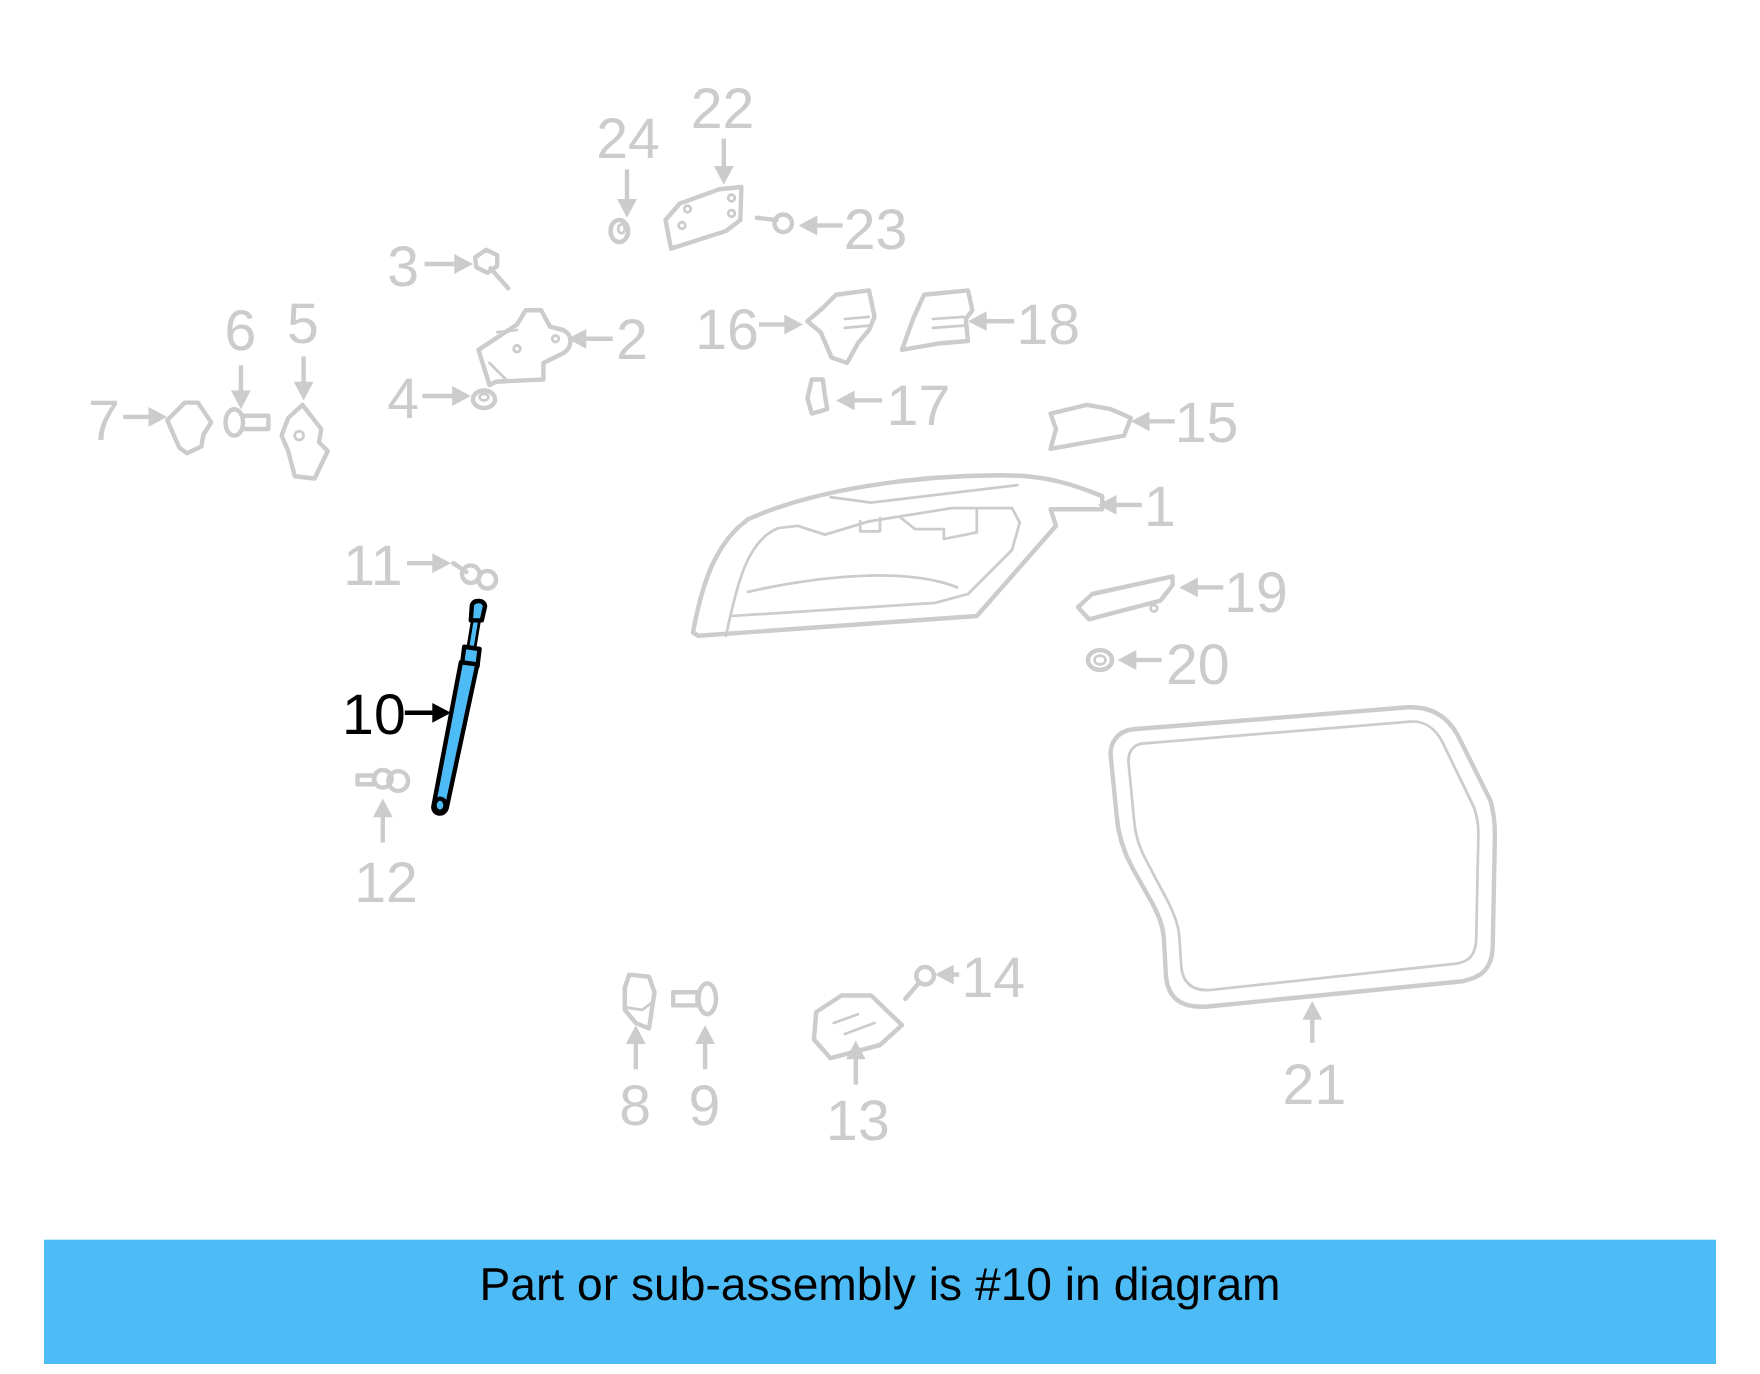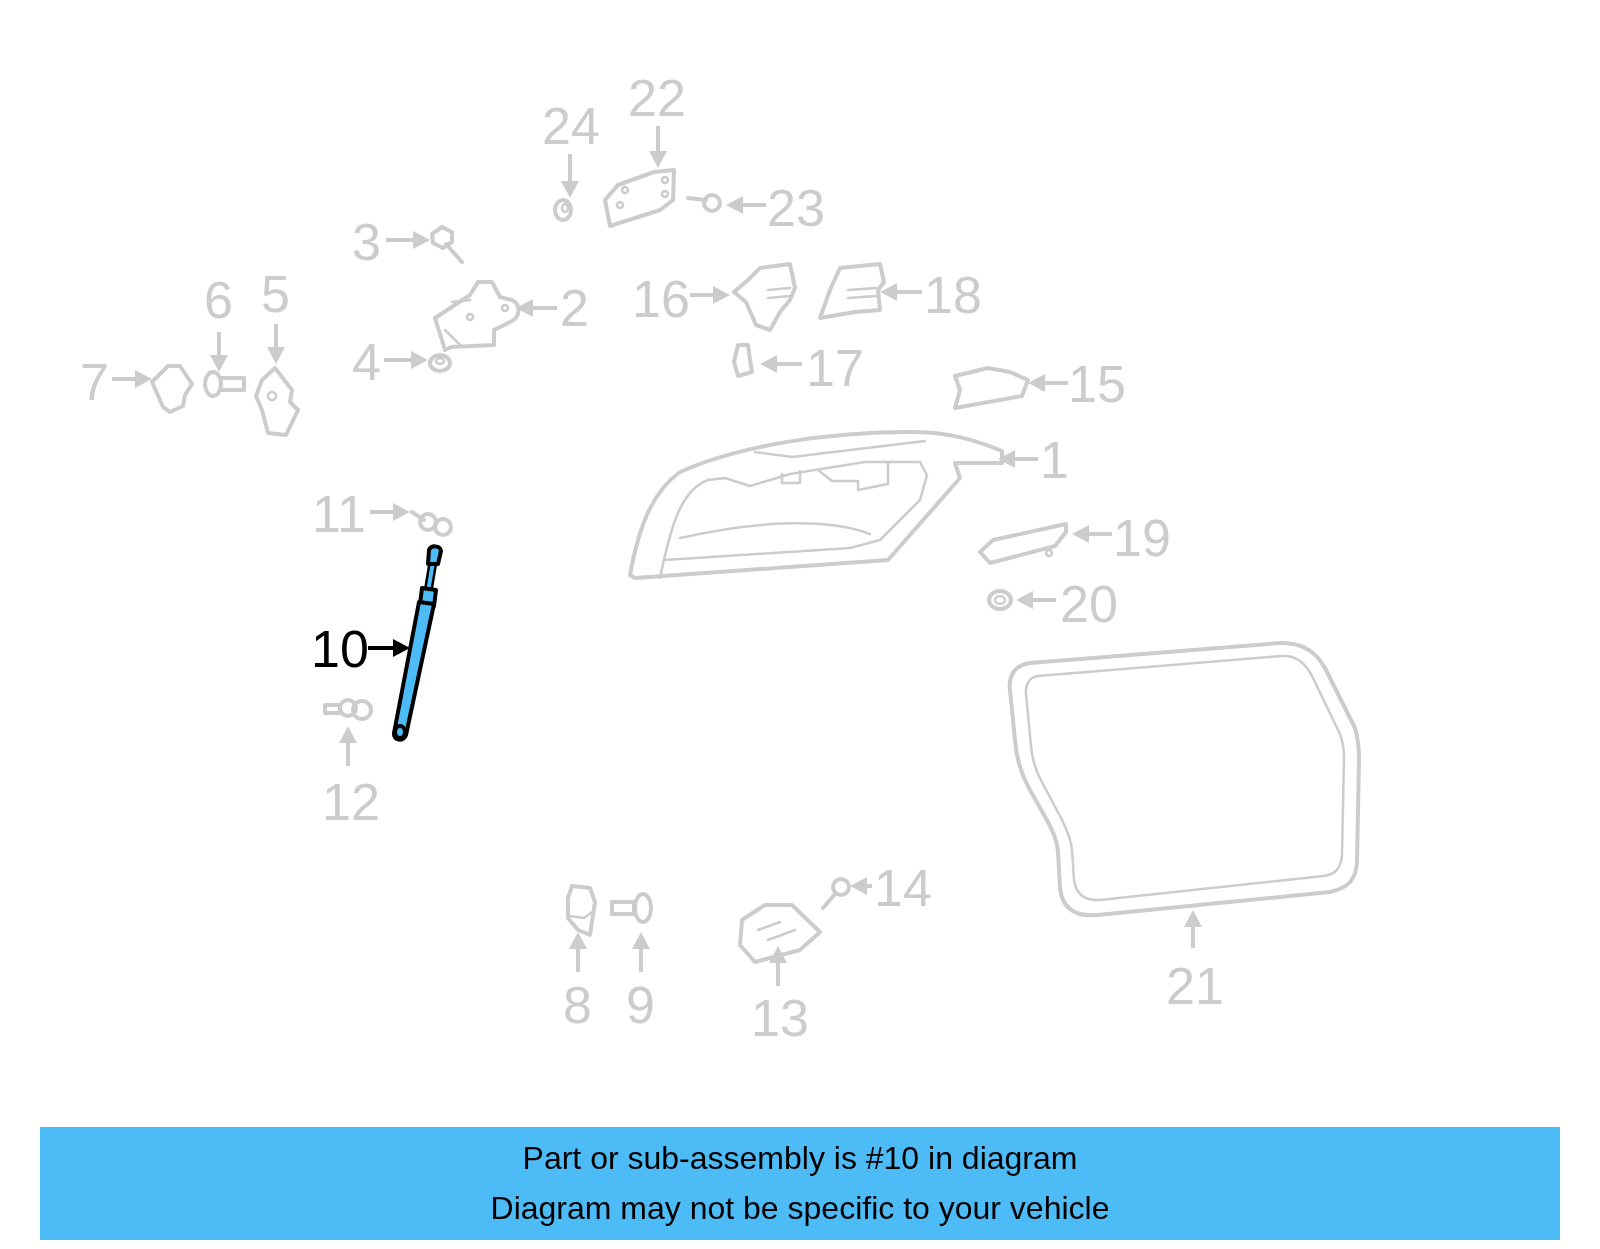--- a/index.html
+++ b/index.html
@@ -12,22 +12,22 @@
   .head { fill: #cccccc; }
   .callout { font-family: "Liberation Sans", sans-serif; font-size: 52px; fill: #cccccc; }
   .callout.active { fill: #000000; }
   .lead.active { stroke: #000000; }
   .head.active { fill: #000000; }
   .hl-part { fill: #4dbbf5; stroke: #000000; stroke-width: 4; stroke-linejoin: round; }
   .hl-rod { fill: none; stroke: #000000; stroke-width: 9; stroke-linecap: round; }
   .hl-rod-in { fill: none; stroke: #4dbbf5; stroke-width: 4; stroke-linecap: round; }
   .banner { position: absolute; left: 40px; top: 1127px; width: 1520px; height: 113px;
             background: #4dbbf5; text-align: center; color: #000000;
-            font-family: "Liberation Sans", sans-serif; font-size: 32px; line-height: 50px;
-            padding-top: 6px; box-sizing: border-box; }
+            font-family: "Liberation Sans", sans-serif; font-size: 42px; line-height: 50px;
+            padding-top: 16px; box-sizing: border-box; }
   .banner div { white-space: nowrap; }
 </style>
 </head>
 <body>
 
 <svg id="diagram" viewBox="0 0 1600 1249" xmlns="http://www.w3.org/2000/svg">
 
   <g>
     <path class="part" d="M630,575 C640,520 655,490 680,472 C740,445 830,432 910,432 C950,432 975,440 1002,451 L1002,463 L955,463 L960,478 L888,560 L635,578 Z"></path>
     <path class="part-thin" d="M660,578 C670,530 680,490 708,480 L725,478 L750,486 L790,474 L865,462 L920,462"></path>
@@ -276,14 +276,13 @@
   </g>
   <g>
     <line class="lead" x1="570" y1="154" x2="570" y2="186"></line>
     <polygon class="head" points="570,198 561,181 579,181"></polygon>
     <text class="callout" x="542" y="144">24</text>
   </g>
 </svg>
 
 <div class="banner">
   <div>Part or sub-assembly is #10 in diagram</div>
-  <div>Diagram may not be specific to your vehicle</div>
 </div>
 
 </body></html>

